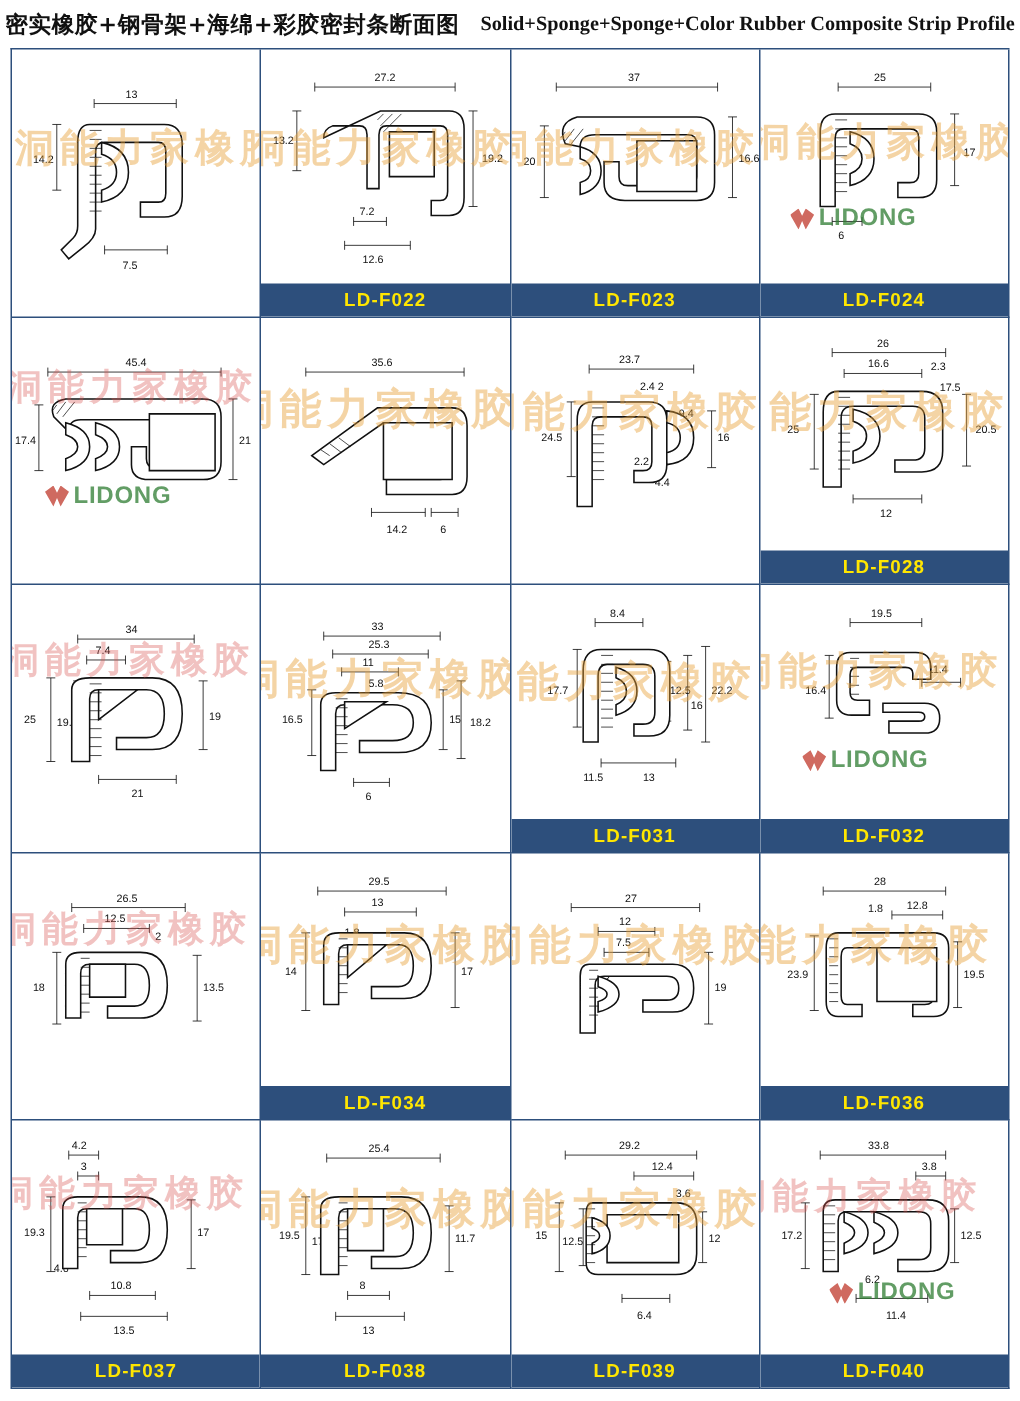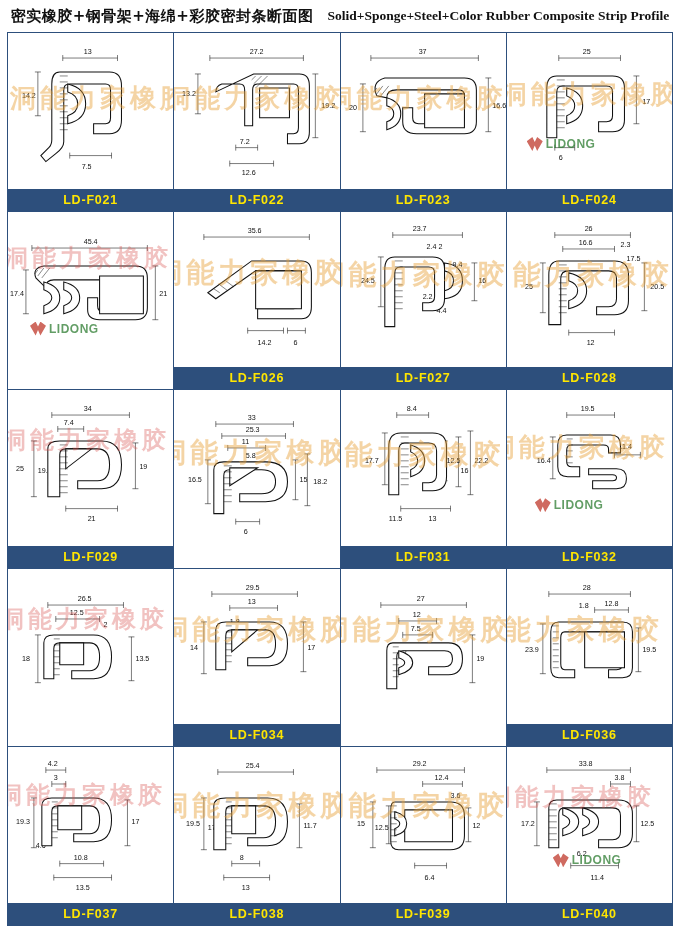--- a/index.html
+++ b/index.html
@@ -101,39 +101,39 @@
     align-items: center;
     gap: 3px;
     opacity: 0.75;
   }
   .wm-logo .mark {
     width: 16px; height: 14px;
     background: #c0392b;
     clip-path: polygon(0% 30%, 35% 0%, 50% 35%, 65% 0%, 100% 30%, 65% 100%, 50% 60%, 35% 100%);
   }
   .wm-logo .txt {
-    font-size: 12px; font-weight: bold;
+    font-size: 16px; font-weight: bold;
     color: #2e7d32;
     font-family: "Liberation Sans", sans-serif;
     letter-spacing: 0.5px;
   }
   
   .dim { font-family: "Liberation Sans", sans-serif; font-size: 7.2px; fill: #111; }
   .dimline { stroke: #111; stroke-width: 0.55; fill: none; }
   .profile-out { fill: #ffffff; stroke: #111; stroke-width: 1.05; }
   .profile-hatch { fill: none; stroke: #111; stroke-width: 0.5; }
 </style>
 </head>
 <body>
 
 <div id="page">
 
   <div id="header">
     <span class="cn">密实橡胶+钢骨架+海绵+彩胶密封条断面图</span>
-    <span class="en">Solid+Sponge+Steel+Color Rubber Composite Strip Profile</span>
+    <span class="en">Solid+Sponge+Sponge+Color Rubber Composite Strip Profile</span>
   </div>
 
   <div id="grid">
 
     <div class="cell">
       <div class="figure">
         <div class="wm" style="left:2px; top:48px; font-size:26px;">洞能力家橡胶</div>
         <svg viewBox="0 0 166 150" preserveAspectRatio="xMidYMid meet">
           <g class="dimline">
             <line x1="55" y1="22" x2="110" y2="22"></line>
@@ -148,21 +148,20 @@
           <text class="dim" x="74" y="133">7.5</text>
           <g class="profile-out">
             <path d="M52 36 l50 0 q12 0 12 14 l0 34 q0 14 -12 14 l-16 0 l0 -10 l12 0 q5 0 5 -6 l0 -28 q0 -6 -5 -6 l-36 0 q-6 0 -6 6 l0 52 q0 6 -8 12 l-10 8 l-5 -6 l8 -8 q3 -3 3 -8 l0 -56 q0 -12 8 -12 z"></path>
             <path d="M60 48 q18 4 18 20 q0 16 -18 20 l0 -8 q10 -3 10 -12 q0 -9 -10 -12 z"></path>
           </g>
           <g class="profile-hatch">
             <path d="M52 40 l8 0 M52 46 l8 0 M52 52 l8 0 M52 58 l8 0 M52 64 l8 0 M52 70 l8 0 M52 76 l8 0 M52 82 l8 0 M52 88 l8 0 M52 94 l8 0"></path>
           </g>
         </svg>
       </div>
-      <div class="label-bar">LD-F021</div>
     </div>
 
     <div class="cell">
       <div class="figure">
         <div class="wm" style="left:-10px; top:48px; font-size:26px;">洞能力家橡胶</div>
         <svg viewBox="0 0 166 150" preserveAspectRatio="xMidYMid meet">
           <g class="dimline">
             <line x1="36" y1="22" x2="130" y2="22"></line>
               <path d="M36 19 l0 6 M130 19 l0 6"></path>
             <line x1="24" y1="38" x2="24" y2="78"></line>
@@ -299,21 +298,20 @@
           <text class="dim" x="120" y="130">6</text>
           <g class="profile-out">
             <path d="M34 78 l44 -32 l50 0 q10 0 10 12 l0 34 q0 12 -10 12 l-44 0 l0 -10 l36 0 q6 0 6 -6 l0 -26 q0 -6 -6 -6 l-38 0 l-40 28 z"></path>
             <path d="M82 56 l46 0 l0 38 l-46 0 z"></path>
           </g>
           <g class="profile-hatch">
               <path d="M40 74 l6 4 M46 70 l8 6 M52 66 l8 6"></path>
             </g>
         </svg>
       </div>
-      <div class="label-bar">LD-F026</div>
     </div>
 
     <div class="cell">
       <div class="figure">
         <div class="wm" style="left:-24px; top:44px; font-size:28px;">洞能力家橡胶</div>
         <svg viewBox="0 0 166 150" preserveAspectRatio="xMidYMid meet">
           <g class="dimline">
             <line x1="52" y1="20" x2="122" y2="20"></line>
               <path d="M52 17 l0 6 M122 17 l0 6"></path>
             <line x1="40" y1="42" x2="40" y2="92"></line>
@@ -331,21 +329,20 @@
           <text class="dim" x="96" y="98">4.4</text>
           <g class="profile-out">
             <path d="M54 42 l38 0 q12 0 12 12 l0 30 q0 12 -12 12 l-10 0 l0 -8 l6 0 q6 0 6 -6 l0 -24 q0 -6 -6 -6 l-28 0 q-6 0 -6 6 l0 54 l-10 0 l0 -58 q0 -12 10 -12 z"></path>
             <path d="M104 48 q18 2 18 18 q0 16 -18 18 l0 -8 q9 -2 9 -10 q0 -8 -9 -10 z"></path>
           </g>
           <g class="profile-hatch">
               <path d="M54 46 l8 0 M54 52 l8 0 M54 58 l8 0 M54 64 l8 0 M54 70 l8 0 M54 76 l8 0 M54 82 l8 0 M54 88 l8 0 M54 94 l8 0"></path>
             </g>
         </svg>
       </div>
-      <div class="label-bar">LD-F027</div>
     </div>
 
     <div class="cell">
       <div class="figure">
         <div class="wm" style="left:-26px; top:44px; font-size:28px;">洞能力家橡胶</div>
         <svg viewBox="0 0 166 150" preserveAspectRatio="xMidYMid meet">
           <g class="dimline">
             <line x1="48" y1="20" x2="124" y2="20"></line>
               <path d="M48 17 l0 6 M124 17 l0 6"></path>
             <line x1="56" y1="34" x2="108" y2="34"></line>
@@ -402,21 +399,20 @@
           <text class="dim" x="80" y="128">21</text>
           <g class="profile-out">
             <path d="M52 48 l42 0 q20 0 20 24 q0 24 -20 24 l-24 0 l0 -8 l20 0 q12 0 12 -16 q0 -16 -12 -16 l-32 0 q-6 0 -6 6 l0 42 l-12 0 l0 -48 q0 -8 12 -8 z"></path>
             <path d="M58 56 l26 0 l-26 20 z"></path>
           </g>
           <g class="profile-hatch">
               <path d="M52 52 l8 0 M52 58 l8 0 M52 64 l8 0 M52 70 l8 0 M52 76 l8 0 M52 82 l8 0 M52 88 l8 0 M52 94 l8 0 M52 100 l8 0"></path>
             </g>
         </svg>
       </div>
-      <div class="label-bar">LD-F029</div>
     </div>
 
     <div class="cell">
       <div class="figure">
         <div class="wm" style="left:-16px; top:44px; font-size:28px;">洞能力家橡胶</div>
         <svg viewBox="0 0 166 150" preserveAspectRatio="xMidYMid meet">
           <g class="dimline">
             <line x1="42" y1="20" x2="120" y2="20"></line>
               <path d="M42 17 l0 6 M120 17 l0 6"></path>
             <line x1="48" y1="32" x2="112" y2="32"></line>

